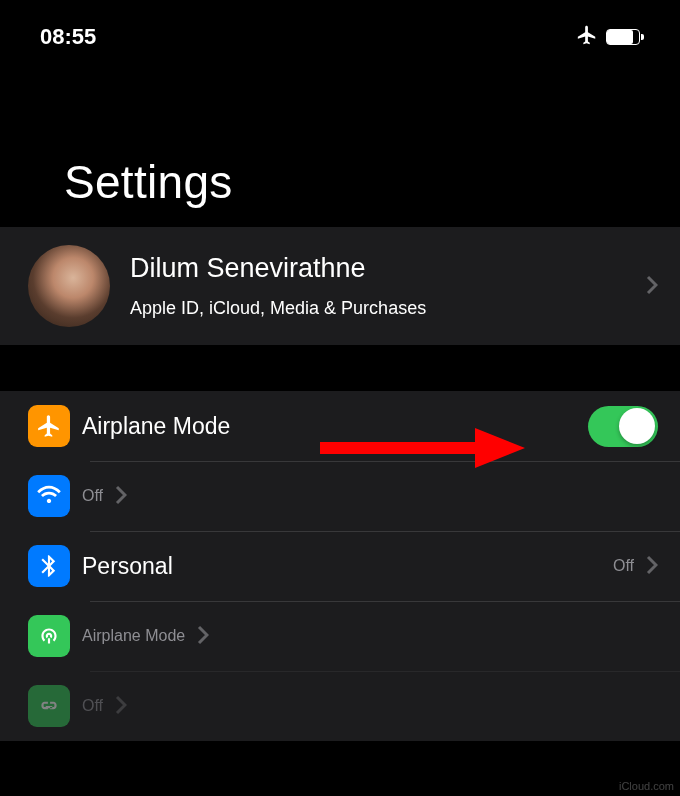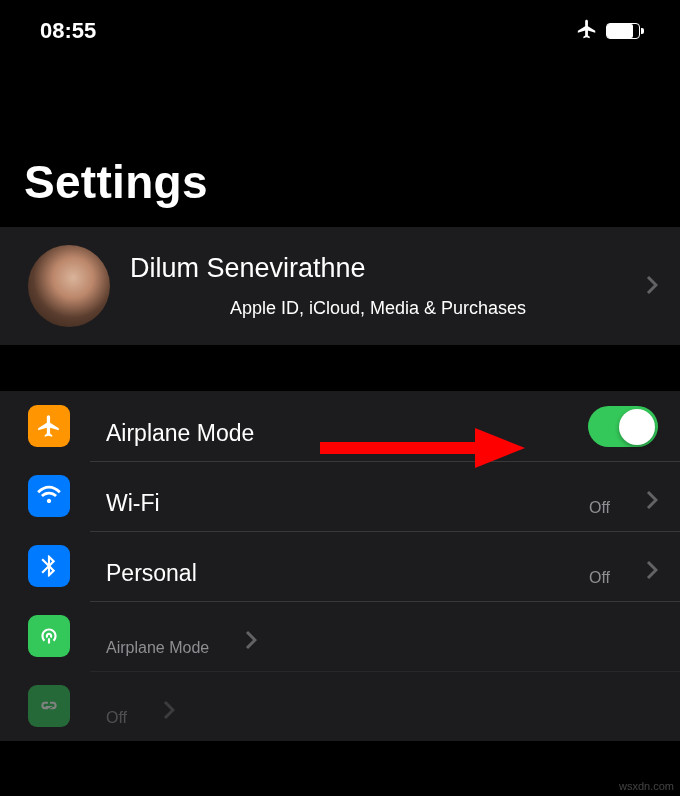--- a/index.html
+++ b/index.html
@@ -12,21 +12,21 @@
       width: 680px;
       height: 796px;
       background: #000;
       color: #fff;
       overflow: hidden;
       position: relative;
     }
     .status-bar {
       display: flex;
       justify-content: space-between;
-      align-items: flex-start;
+      align-items: flex-end;
       padding: 18px 40px 10px 40px;
       height: 60px;
     }
     .status-time {
       font-size: 22px;
       font-weight: 600;
       color: #fff;
     }
     .status-right {
       display: flex;
@@ -56,23 +56,24 @@
       border-radius: 0 2px 2px 0;
     }
     .battery-fill {
       background: #fff;
       height: 100%;
       width: 80%;
       border-radius: 2px;
     }
     .header-title {
       font-size: 46px;
-      font-weight: 700;
+      font-weight: 400;
       padding: 95px 28px 18px 24px;
       letter-spacing: 0.3px;
+      margin-left: 40px;
     }
     .profile-section {
       background: #1c1c1e;
       display: flex;
       align-items: center;
       padding: 18px 22px 18px 28px;
       gap: 20px;
       cursor: pointer;
     }
     .avatar {
@@ -88,21 +89,20 @@
     .profile-name {
       font-size: 27px;
       font-weight: 400;
       color: #fff;
       margin-bottom: 14px;
     }
     .profile-sub {
       font-size: 18px;
       color: #fff;
       font-weight: 300;
-      text-align: center;
     }
     .chevron {
       color: #636366;
       font-size: 28px;
     }
     .chevron svg {
       width: 12px;
       height: 20px;
       stroke: #636366;
       stroke-width: 3;
@@ -110,23 +110,23 @@
     }
     .gap-block {
       height: 46px;
       background: #000;
     }
     .settings-group {
       background: #1c1c1e;
     }
     .settings-row {
       display: flex;
-      align-items: flex-end;
+      align-items: center;
       padding: 14px 22px 14px 28px;
-      gap: 36px;
+      gap: 12px;
       position: relative;
       cursor: pointer;
       min-height: 64px;
     }
     .settings-row + .settings-row::before {
       content: "";
       position: absolute;
       left: 90px;
       right: 0;
       top: 0;
@@ -244,21 +244,20 @@
       <div class="toggle-knob"></div>
     </div>
   </div>
 
   <div class="settings-row">
     <div class="icon-box icon-wifi">
       <svg viewBox="0 0 24 24">
           <path d="M12 18.5c1.1 0 2-.9 2-2s-.9-2-2-2-2 .9-2 2 .9 2 2 2zm-5.6-5.6c1.5-1.5 3.5-2.4 5.6-2.4s4.1.9 5.6 2.4l1.8-1.8C17.4 9.1 14.8 8 12 8s-5.4 1.1-7.4 3.1l1.8 1.8zm-3.5-3.5C5.7 6.6 8.7 5 12 5s6.3 1.6 9.1 4.4l1.8-1.8C19.5 4.2 15.9 2.5 12 2.5S4.5 4.2 1.1 7.6l1.8 1.8z"></path>
         </svg>
     </div>
-    <div class="row-label">Wi-Fi</div>
     <div class="row-value">Off</div>
     <span class="chevron">
       <svg viewBox="0 0 12 20">
           <polyline points="2,2 10,10 2,18"></polyline>
         </svg>
     </span>
   </div>
 
   <div class="settings-row">
     <div class="icon-box icon-bluetooth">
@@ -305,13 +304,13 @@
 
 </div>
 
 <div class="arrow-annotation">
   <svg width="210" height="50" viewBox="0 0 210 50">
     <line x1="0" y1="25" x2="160" y2="25" stroke="#ff0000" stroke-width="12"></line>
     <polygon points="155,5 205,25 155,45" fill="#ff0000"></polygon>
   </svg>
 </div>
 
-<div class="watermark">wsxdn.com</div>
+<div class="watermark">iCloud.com</div>
 
 </body></html>

